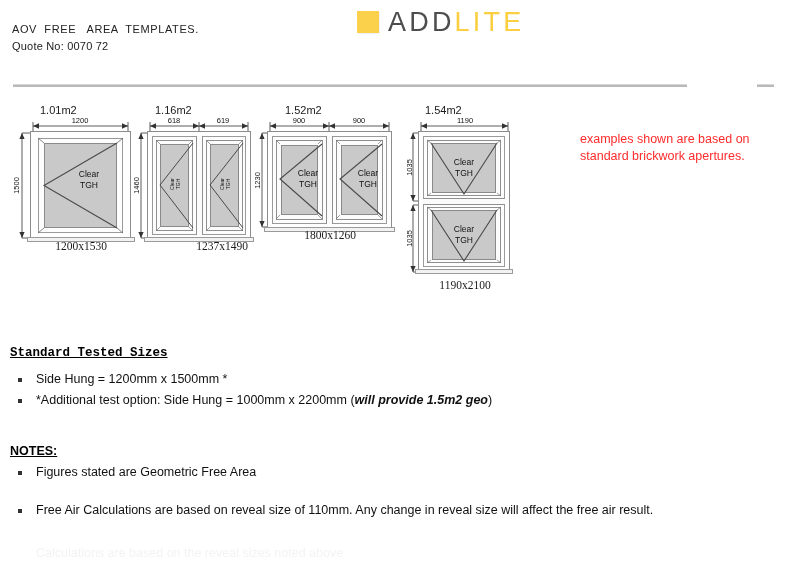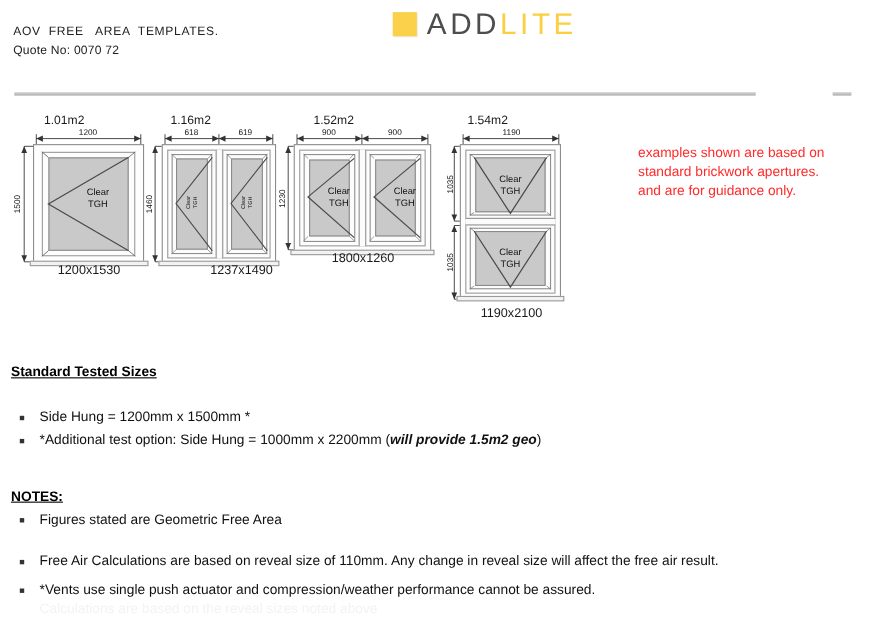--- a/index.html
+++ b/index.html
@@ -91,20 +91,21 @@
     font-size: 11px;
     color: #1a1a1a;
     white-space: pre;
   }
   .dcaption {
     position: absolute;
     font-size: 11.5px;
     color: #1a1a1a;
     text-align: center;
     white-space: pre;
+    font-family: Liberation Serif, serif;
   }
 
   
   .frame {
     position: absolute;
     background: #fefefe;
     border: 1px solid #8c8c8c;
     box-sizing: border-box;
   }
   
@@ -225,21 +226,20 @@
   <div class="logo-sq"></div>
   <div class="logo-txt"><span class="logo-add">ADD</span><span class="logo-lite">LITE</span></div>
 </div>
 
 <div class="rule-main"></div>
 <div class="rule-dash"></div>
 
 <div class="rednote">
   <div>examples shown are based on</div>
   <div>standard brickwork apertures.</div>
-  <div>and are for guidance only.</div>
 </div>
 
 <div class="draw">
   <div class="dtitle" style="left:40px;top:104px;width:90px;">1.01m2</div>
 
   <svg class="svgl" style="left:0;top:0;width:800px;height:565px;">
     <g stroke="#333" stroke-width="0.8" fill="none">
       <line x1="33" y1="122" x2="33" y2="134"></line>
       <line x1="128" y1="122" x2="128" y2="134"></line>
       <line x1="33" y1="126" x2="128" y2="126"></line>
@@ -444,25 +444,24 @@
       <line x1="0" y1="123" x2="4" y2="120"></line>
         <line x1="74" y1="123" x2="70" y2="120"></line>
     </g>
   </svg>
   <div class="glabel" style="left:444px;top:157px;width:40px;"><span>Clear</span><br><span>TGH</span></div>
   <div class="glabel" style="left:444px;top:224px;width:40px;"><span>Clear</span><br><span>TGH</span></div>
 
   <div class="dcaption" style="left:415px;top:279px;width:100px;">1190x2100</div>
 </div>
 
-<div class="h-sect" style="left:10px;top:331px;">Standard Tested Sizes</div>
+<div class="h-sect" style="left:10px;top:346px;font-family:Liberation Mono, monospace;">Standard Tested Sizes</div>
 <ul class="bullets" style="left:10px;top:372px;width:560px;">
   <li>Side Hung = 1200mm x 1500mm *</li>
   <li><span>*Additional test option: Side Hung = 1000mm x 2200mm (</span><span class="bi">will provide 1.5m2 geo</span><span>)</span></li>
 </ul>
 
 <div class="h-sect" style="left:10px;top:444px;">NOTES:</div>
 <ul class="bullets" style="left:10px;top:465px;width:700px;">
   <li style="margin-bottom:12px;">Figures stated are Geometric Free Area</li>
   <li style="margin-bottom:12px;margin-top:24px;">Free Air Calculations are based on reveal size of 110mm. Any change in reveal size will affect the free air result.</li>
-  <li style="margin-bottom:12px;">*Vents use single push actuator and compression/weather performance cannot be assured.</li>
 </ul>
 <div class="faint" style="left:36px;top:546px;">Calculations are based on the reveal sizes noted above</div>
 
 </body></html>

